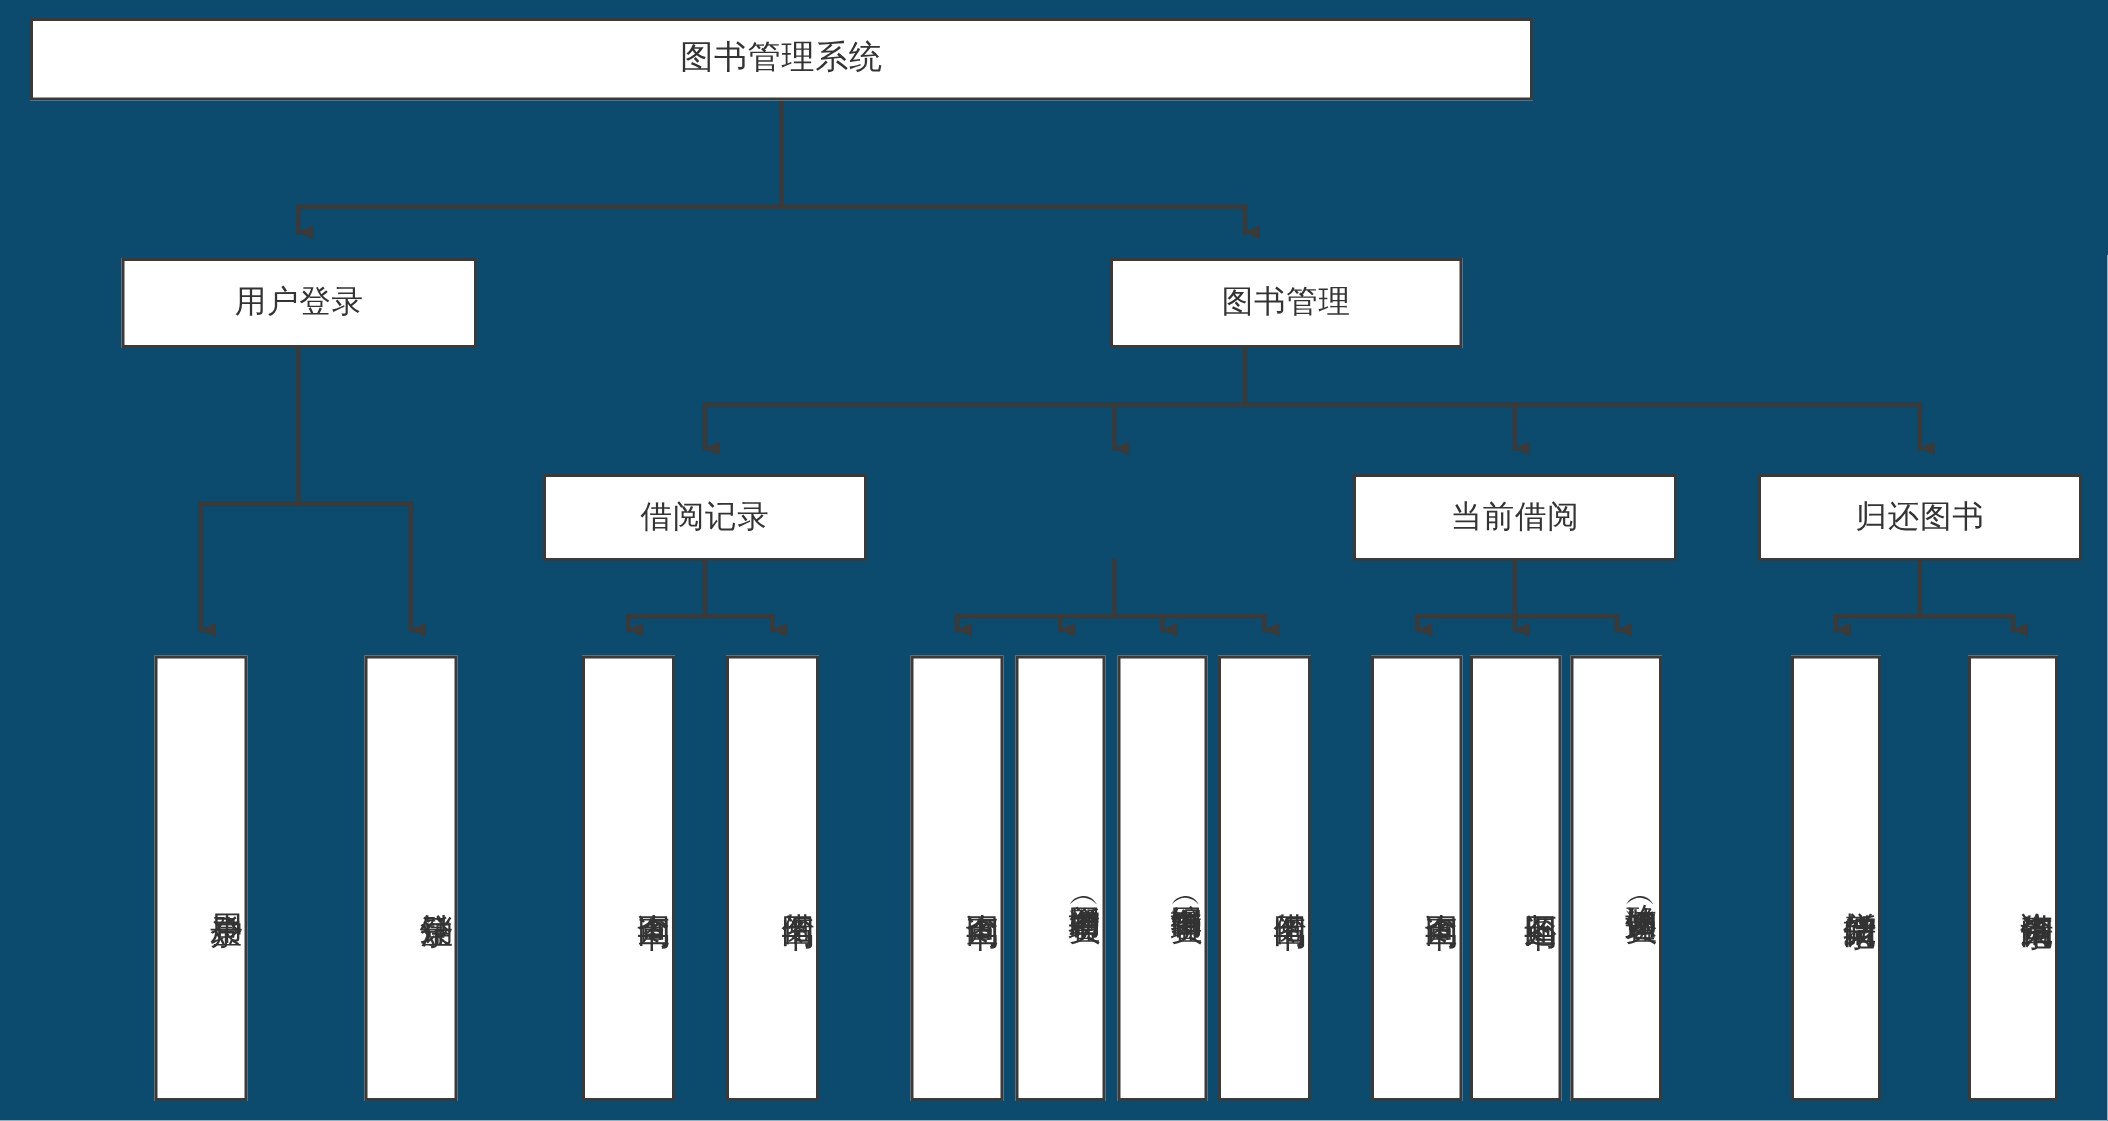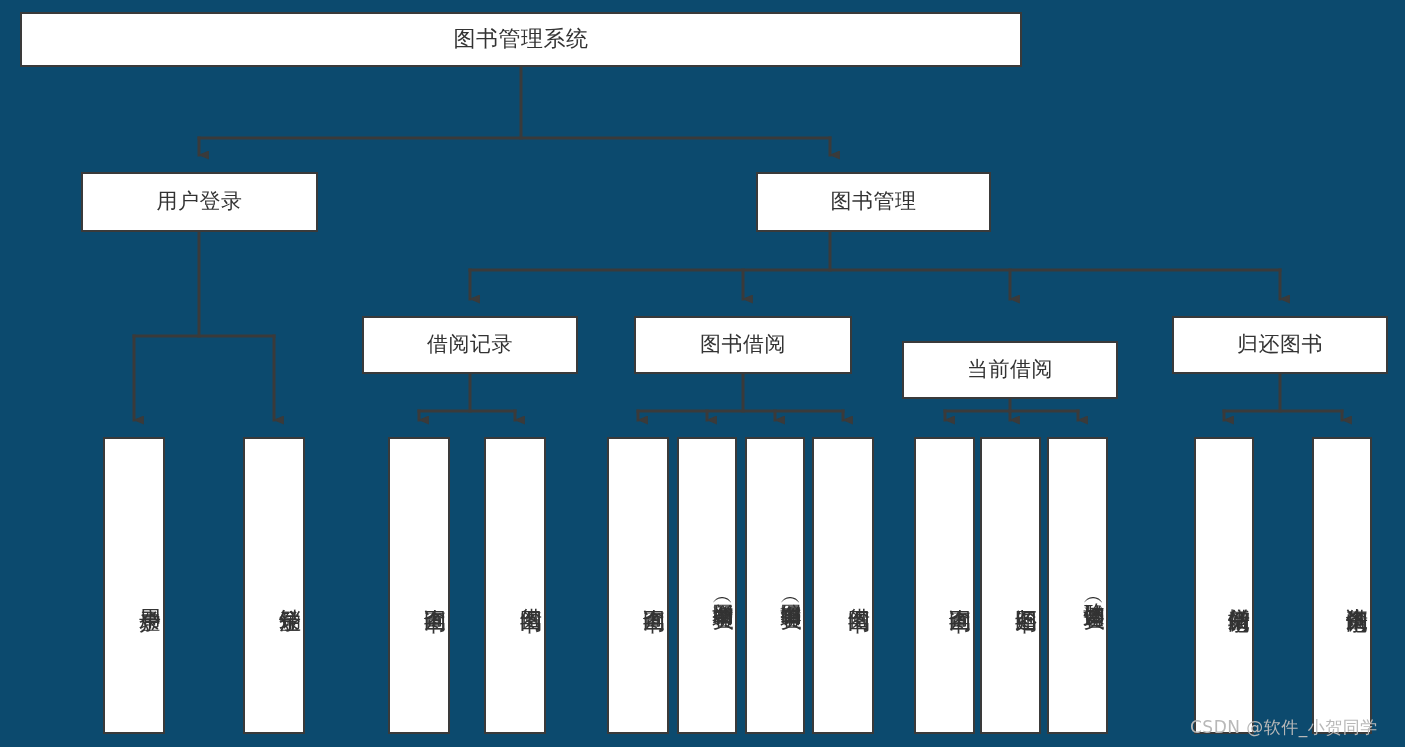--- a/index.html
+++ b/index.html
@@ -120,40 +120,38 @@
       <path d="M1280,374 L1280,411"></path>
       <path d="M1224,411 L1342,411"></path>
       <path d="M1224,411 L1224,420" marker-end="url(#arrow)"></path>
       <path d="M1342,411 L1342,420" marker-end="url(#arrow)"></path>
     </g>
   </svg>
 
   <div class="node node-h node-root" style="left:20px; top:12px; width:1002px; height:55px;">图书管理系统</div>
 
   <div class="node node-h" style="left:81px; top:172px; width:237px; height:60px;">用户登录</div>
-  <div class="node node-h" style="left:756px; top:172px; width:235px; height:60px;">图书管理</div>
+  <div class="node node-h" style="left:740px; top:172px; width:235px; height:60px;">图书管理</div>
 
   <div class="node node-h" style="left:362px; top:316px; width:216px; height:58px;">借阅记录</div>
-  <div class="node node-h" style="left:634px; top:316px; width:218px; height:58px;">图书借阅</div>
-  <div class="node node-h" style="left:902px; top:316px; width:216px; height:58px;margin-top:25px;">当前借阅</div>
+  <div class="node node-h" style="left:902px; top:316px; width:216px; height:58px;">当前借阅</div>
   <div class="node node-h" style="left:1172px; top:316px; width:216px; height:58px;">归还图书</div>
 
   <div class="node node-v" style="left:103px; top:437px; width:62px; height:297px;">用户登录</div>
   <div class="node node-v" style="left:243px; top:437px; width:62px; height:297px;">注销登录</div>
 
   <div class="node node-v" style="left:388px; top:437px; width:62px; height:297px;">查询图书</div>
   <div class="node node-v" style="left:484px; top:437px; width:62px; height:297px;">借阅图书</div>
 
   <div class="node node-v" style="left:607px; top:437px; width:62px; height:297px;">查询图书</div>
   <div class="node node-v tall" style="left:677px; top:437px; width:60px; height:297px;">新增图书（管理员）</div>
   <div class="node node-v tall" style="left:745px; top:437px; width:60px; height:297px;">编辑图书（管理员）</div>
   <div class="node node-v" style="left:812px; top:437px; width:62px; height:297px;">借阅图书</div>
 
   <div class="node node-v" style="left:914px; top:437px; width:61px; height:297px;">查询图书</div>
   <div class="node node-v" style="left:980px; top:437px; width:61px; height:297px;">归还图书</div>
   <div class="node node-v tall" style="left:1047px; top:437px; width:61px; height:297px;">确认归还（管理员）</div>
 
   <div class="node node-v" style="left:1194px; top:437px; width:60px; height:297px;">新增借阅记录</div>
   <div class="node node-v" style="left:1312px; top:437px; width:60px; height:297px;">查询借阅记录</div>
 
-  <div class="watermark" style="left:1190px; top:716px;">CSDN @软件_小贺同学</div>
 
 </div>
 
 </body></html>

